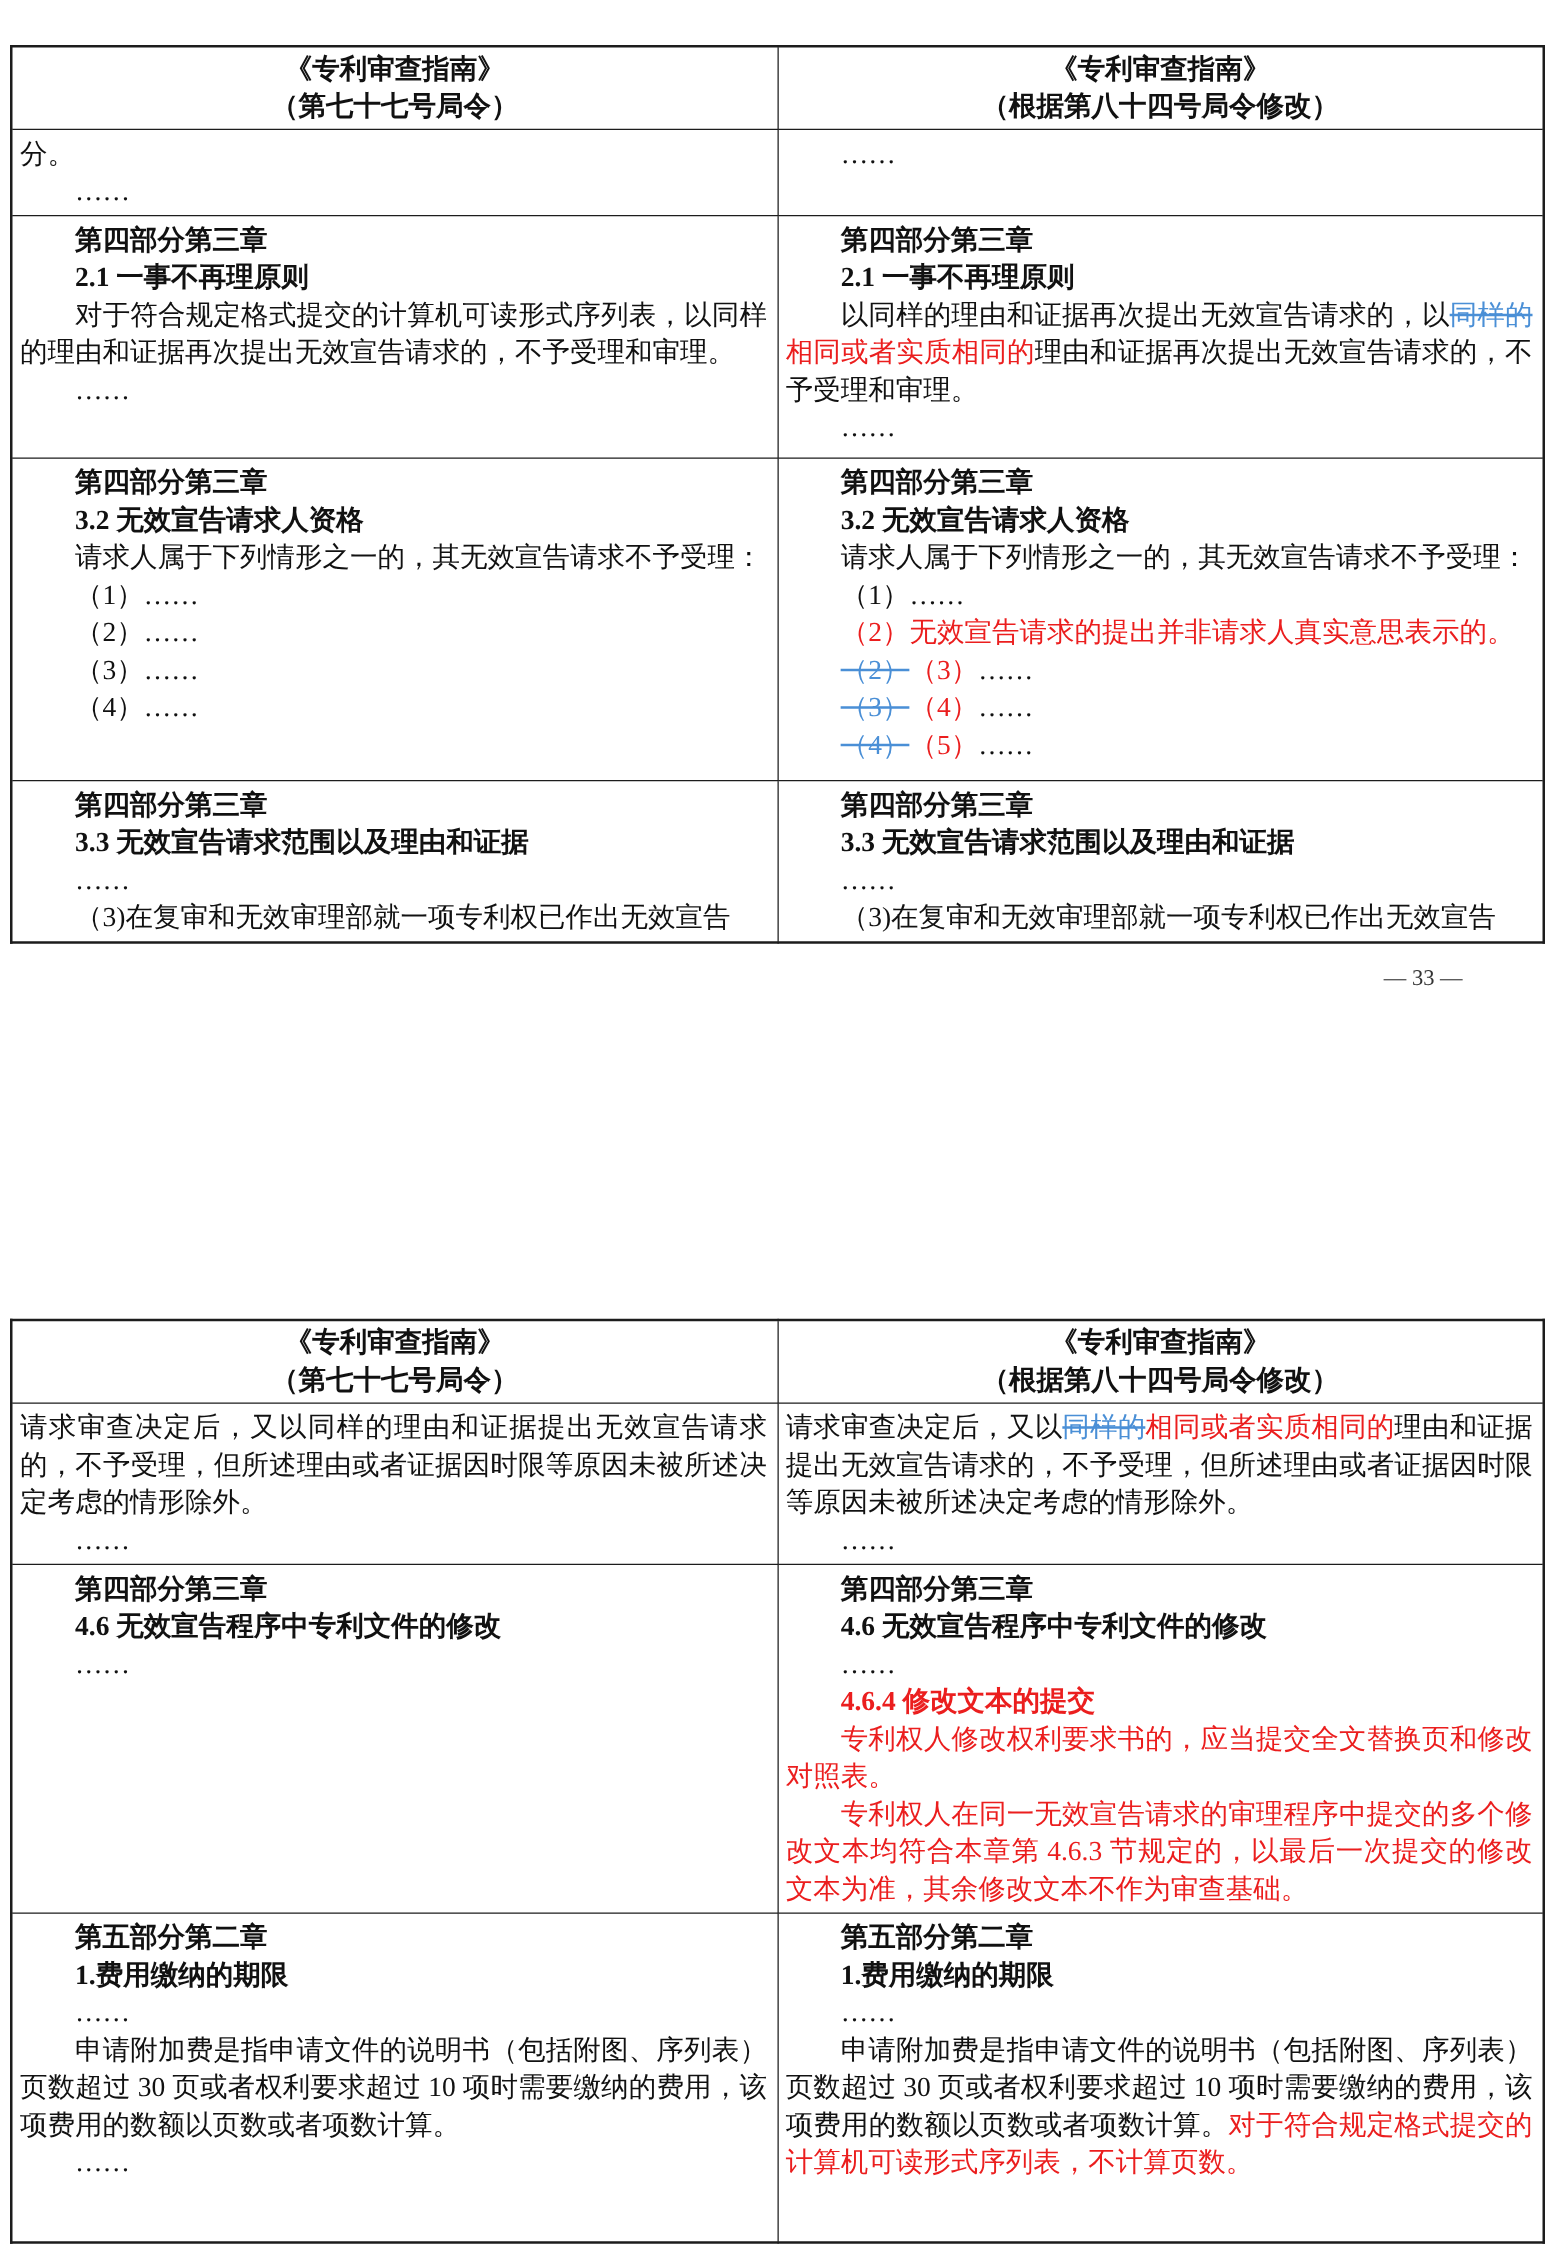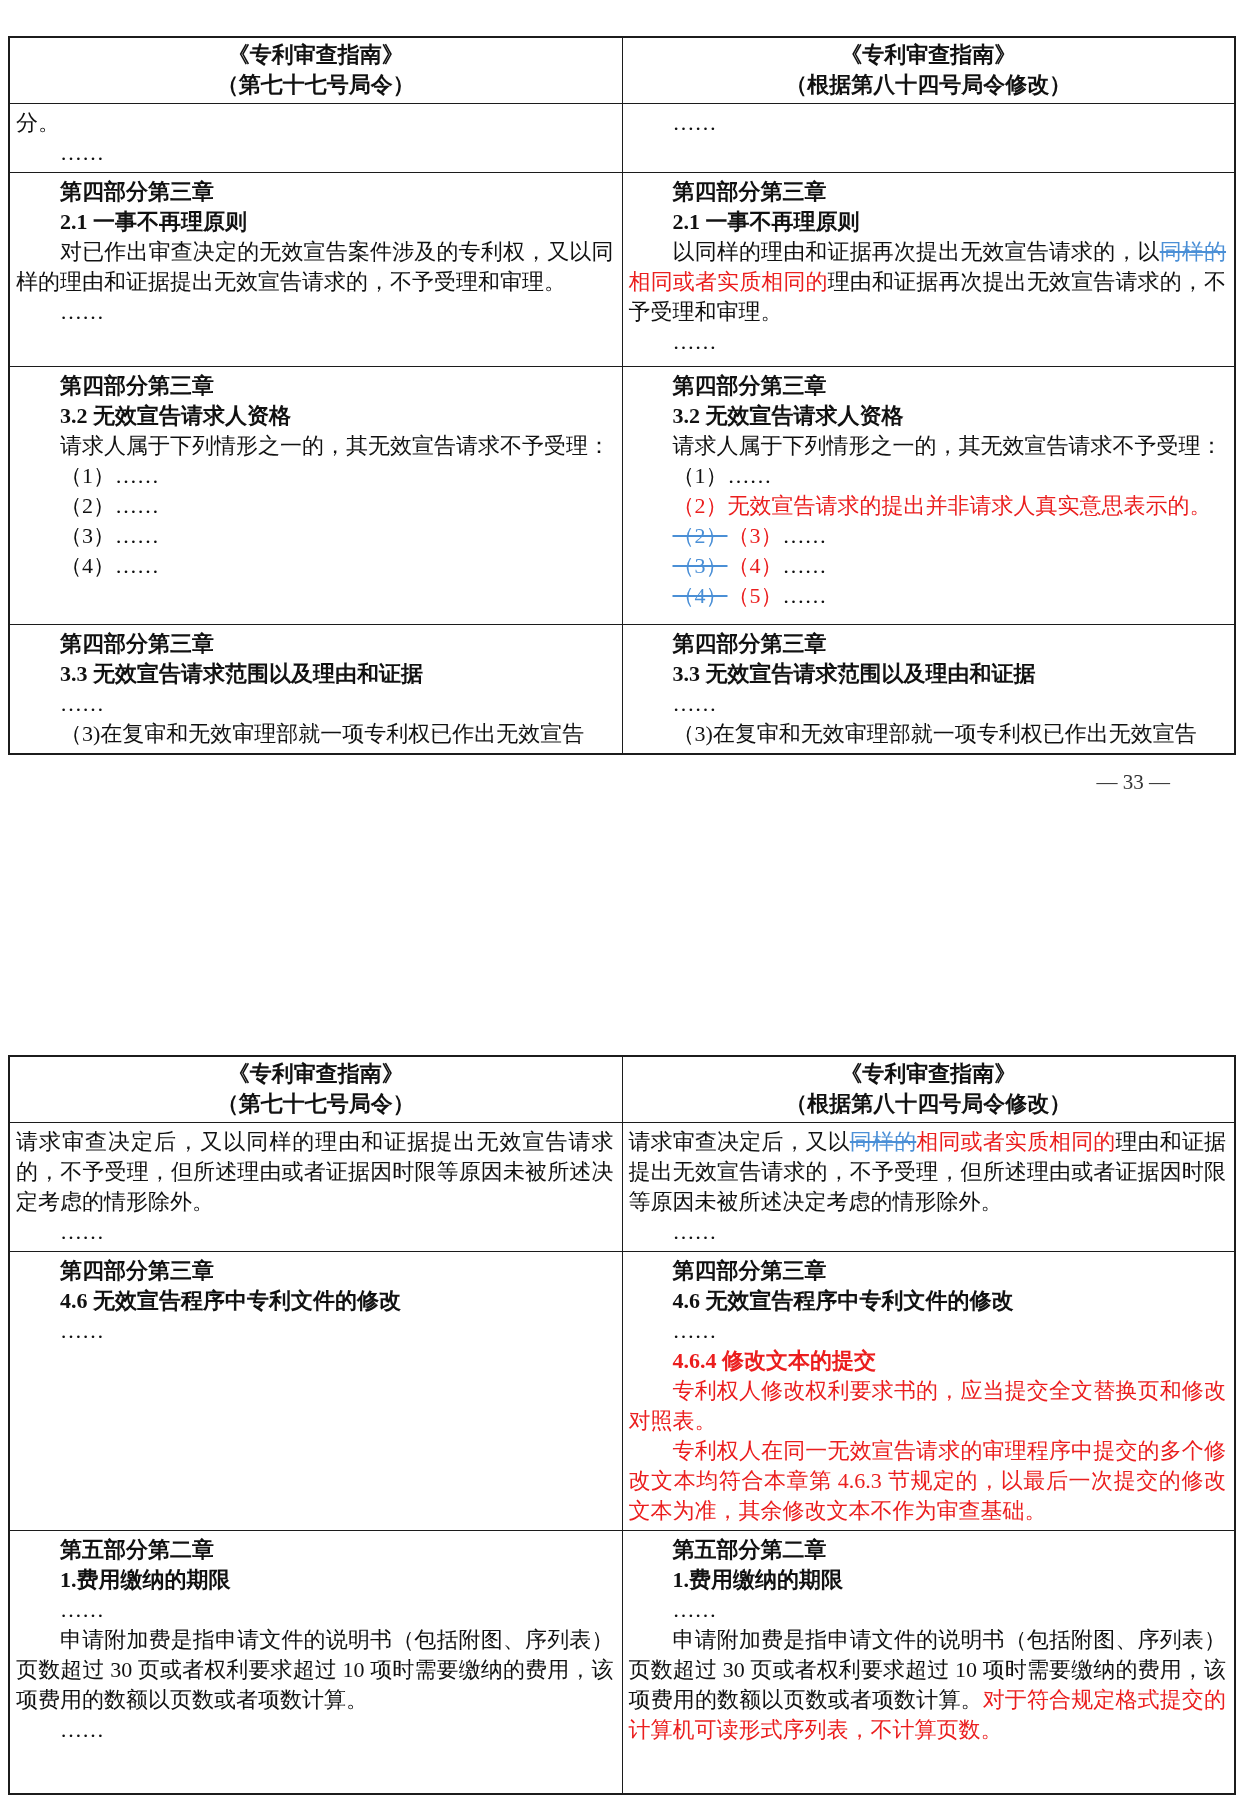--- a/index.html
+++ b/index.html
@@ -64,21 +64,21 @@
     text-underline-offset:3px;
   }
   .seg-deleted{
     color:var(--deleted);
     text-decoration:line-through;
     text-decoration-thickness:1.5px;
   }
 
   .pageno{
     color:var(--muted);
-    font-size:21px;
+    font-size:18px;
     line-height:30px;
   }
   .pageno-33{
     text-align:right;
     padding-right:74px;
     margin-top:12px;
   }
   .pageno-34{
     text-align:left;
     padding-left:64px;
@@ -109,21 +109,21 @@
               <div class="ln l"><span class="seg-plain">……</span></div>
             </td>
             <td>
               <div class="ln l"><span class="seg-plain">……</span></div>
             </td>
           </tr>
           <tr>
             <td>
               <div class="ln h"><span class="seg-plain">第四部分第三章</span></div>
               <div class="ln h"><span class="seg-plain">2.1 一事不再理原则</span></div>
-              <div class="ln p"><span class="seg-plain">对已作出审查决定的无效宣告案件涉及的专利权，又以同样的理由和证据提出无效宣告请求的，不予受理和审理。</span></div>
+              <div class="ln p"><span class="seg-plain">对于符合规定格式提交的计算机可读形式序列表，以同样的理由和证据再次提出无效宣告请求的，不予受理和审理。</span></div>
               <div class="ln l"><span class="seg-plain">……</span></div>
             </td>
             <td>
               <div class="ln h"><span class="seg-plain">第四部分第三章</span></div>
               <div class="ln h"><span class="seg-plain">2.1 一事不再理原则</span></div>
               <div class="ln p"><span class="seg-plain">以同样的理由和证据再次提出无效宣告请求的，以</span><span class="seg-deleted">同样的</span><span class="seg-added">相同或者实质相同的</span><span class="seg-plain">理由和证据再次提出无效宣告请求的，不予受理和审理。</span></div>
               <div class="ln l"><span class="seg-plain">……</span></div>
             </td>
           </tr>
           <tr>

